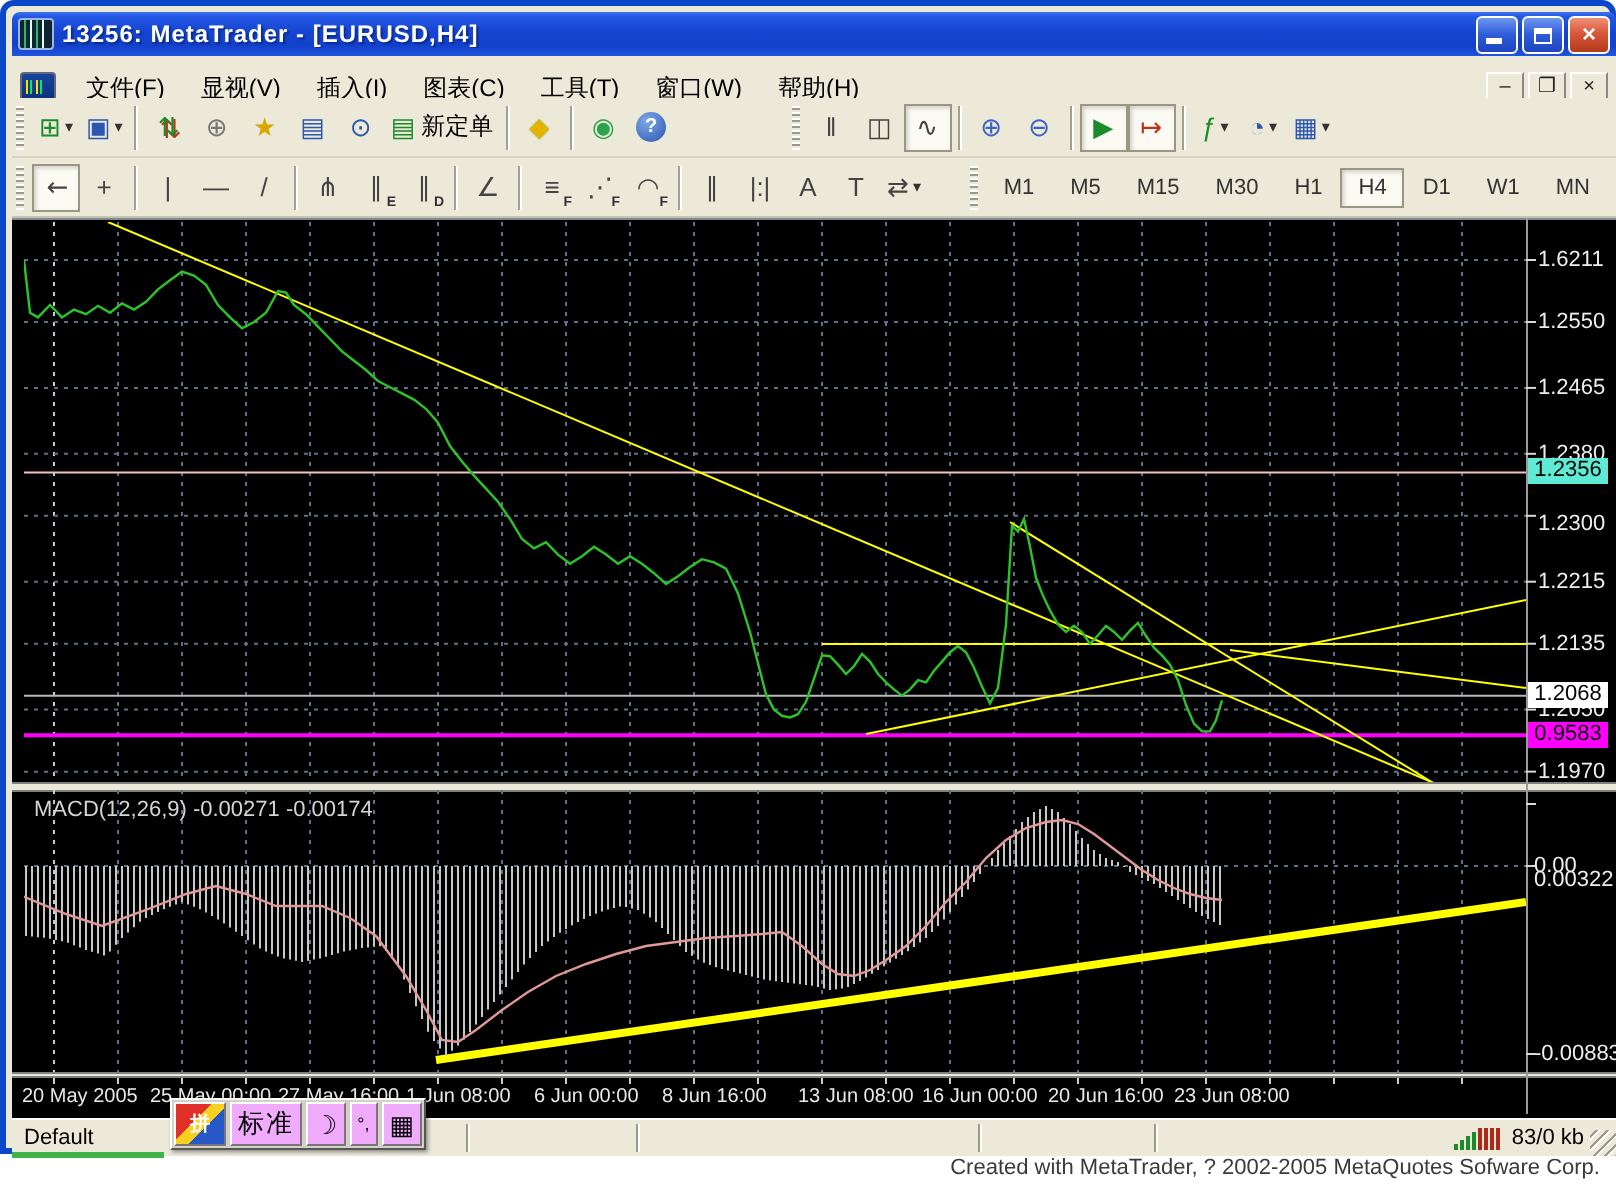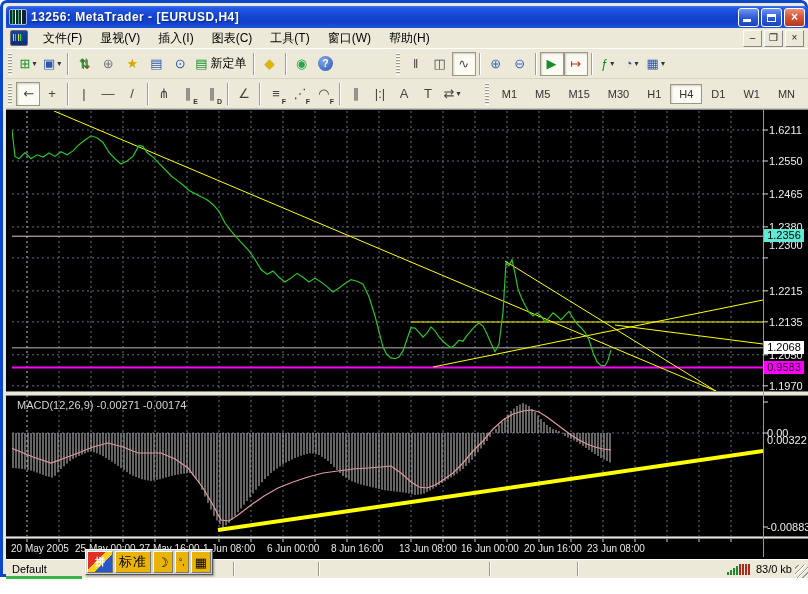--- a/index.html
+++ b/index.html
@@ -15,21 +15,21 @@
   .title-text{color:#fff;font-weight:bold;font-size:12px;letter-spacing:.5px;text-shadow:1px 1px 1px #0a2a8a;flex:1;white-space:nowrap;overflow:hidden;}
   .tbtns{display:flex;gap:2px;}
   .tbtn{width:21px;height:19px;border:1px solid #fff;border-radius:3px;box-sizing:border-box;
         background:linear-gradient(180deg,#6F96F0 0%,#2E5BD8 50%,#1E44BE 100%);position:relative;}
   .tbtn.close{background:linear-gradient(180deg,#EE9178 0%,#D8573A 45%,#B33A1B 100%);}
   .tbtn .glyph{position:absolute;inset:0;color:#fff;font-size:12px;font-weight:bold;display:flex;align-items:center;justify-content:center;line-height:1;}
   .tbtn .minbar{position:absolute;left:4px;bottom:4px;width:8px;height:3px;background:#fff;}
   .tbtn .maxbox{position:absolute;left:5px;top:5px;width:9px;height:8px;border:1px solid #fff;border-top:3px solid #fff;box-sizing:border-box;}
   
   .menubar{position:absolute;left:3px;top:25px;width:802px;height:21px;background:#ECE9D8;display:flex;align-items:center;
-           border-bottom:1px solid #fff;box-sizing:border-box;padding:4px 2px;}
+           border-bottom:1px solid #fff;box-sizing:border-box;padding:16px 2px;}
   .mdi-icon{width:16px;height:14px;margin:0 6px 0 2px;border:1px solid #667;border-radius:2px;
             background:linear-gradient(180deg,#16459E,#0C2D76);position:relative;}
   .mdi-icon:after{content:"";position:absolute;left:2px;top:3px;width:10px;height:7px;
             background:linear-gradient(90deg,#FD0 0 1px,transparent 1px 2px,#0E6 2px 3px,transparent 3px 5px,#FD0 5px 6px,transparent 6px 7px,#0E6 7px 8px,transparent 8px 10px);}
   .menu-item{font-size:12px;color:#000;padding:2px 9px;cursor:default;}
   .mdi-ctrls{margin-left:auto;display:flex;gap:2px;padding-right:2px;}
   .mdi-btn{width:17px;height:15px;background:#ECE9D8;border:1px solid;border-color:#fff #888 #888 #fff;
            font-size:10px;line-height:13px;text-align:center;color:#222;}
   
   .toolbar{position:absolute;left:3px;width:802px;background:#ECE9D8;display:flex;align-items:center;box-sizing:border-box;
@@ -74,21 +74,21 @@
   .net{margin-left:auto;display:flex;align-items:center;gap:6px;padding-right:16px;}
   .netbars{display:flex;align-items:flex-end;gap:1px;height:11px;}
   .netbars i{display:block;width:2px;}
   .gripcorner{position:absolute;right:0;bottom:0;width:13px;height:13px;
       background:repeating-linear-gradient(135deg,transparent 0 2px,#9a9a8a 2px 3px,#fff 3px 4px);}
   .greensliver{position:absolute;left:3px;top:573px;width:76px;height:3px;background:#3CB44A;}
   
   .imebar{position:absolute;left:85px;top:549px;height:24px;display:flex;align-items:stretch;background:#D4D0C8;
           border:1px solid;border-color:#fff #555 #555 #fff;box-shadow:1px 1px 2px rgba(0,0,0,.4);}
   .imecell{border:1px solid;border-color:#fff #777 #777 #fff;margin:1px;display:flex;align-items:center;justify-content:center;
-           padding:0 3px;font-size:13px;background:#eab308;color:#000;}
+           padding:0 3px;font-size:13px;background:#f0abfc;color:#000;}
   .imelogo{width:18px;background:linear-gradient(135deg,#E03028 0 40%,#F8D020 40% 60%,#2858C8 60% 100%);
            color:#fff;font-weight:bold;font-size:10px;}
   .ime-mode{font-size:13px;letter-spacing:1px;}
   
   .footer{position:absolute;left:0;top:578px;width:800px;text-align:right;font-size:11px;color:#3a3a3a;}
 </style>
 </head>
 <body>
 
 <div class="screen">
@@ -606,21 +606,21 @@
           <line x1="760" y1="430" x2="765" y2="430" stroke="#D8D8D8" stroke-width="1"></line>
           <line x1="760" y1="524" x2="765" y2="524" stroke="#D8D8D8" stroke-width="1"></line>
         </g>
     </svg>
 
     <div id="chart-labels">
         <div class="price-label" style="top:121px;">1.6211</div>
         <div class="price-label" style="top:152px;">1.2550</div>
         <div class="price-label" style="top:185px;">1.2465</div>
         <div class="price-label" style="top:218px;">1.2380</div>
-        <div class="price-label" style="top:236px;">1.2300</div>
+        <div class="price-label" style="top:253px;">1.2300</div>
         <div class="price-label" style="top:282px;">1.2215</div>
         <div class="price-label" style="top:313px;">1.2135</div>
         <div class="price-label" style="top:346px;">1.2050</div>
         <div class="price-label" style="top:377px;">1.1970</div>
         <div class="price-box" style="top:226px;background:#5eead4;color:#000000;">1.2356</div>
         <div class="price-box" style="top:338px;background:#FFFFFF;color:#000000;">1.2068</div>
         <div class="price-box" style="top:358px;background:#FF00FF;color:#000000;">0.9583</div>
         <div class="macd-tick" style="top:393px;margin-top:38px;">0.00322</div>
         <div class="macd-tick" style="top:424px;">0.00</div>
         <div class="macd-tick" style="top:518px;">-0.00883</div>
@@ -662,13 +662,14 @@
   </div>
 
   <div class="imebar">
     <span class="imecell imelogo">拼</span>
     <span class="imecell ime-mode">标准</span>
     <span class="imecell">☽</span>
     <span class="imecell" style="font-size:9px;">°,</span>
     <span class="imecell">▦</span>
   </div>
 
+  <div class="footer">Created with MetaTrader, ? 2002-2005 MetaQuotes Sofware Corp.</div>
 </div>
 
 </body></html>

